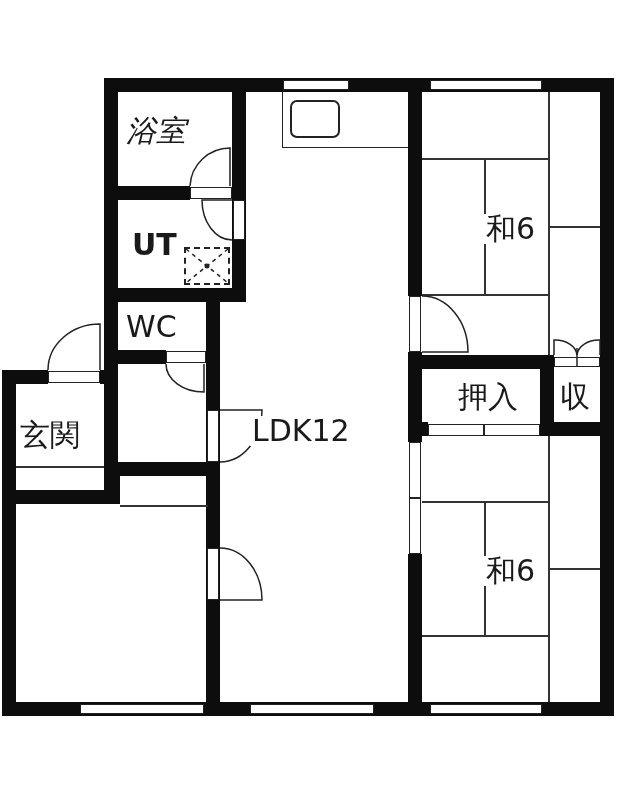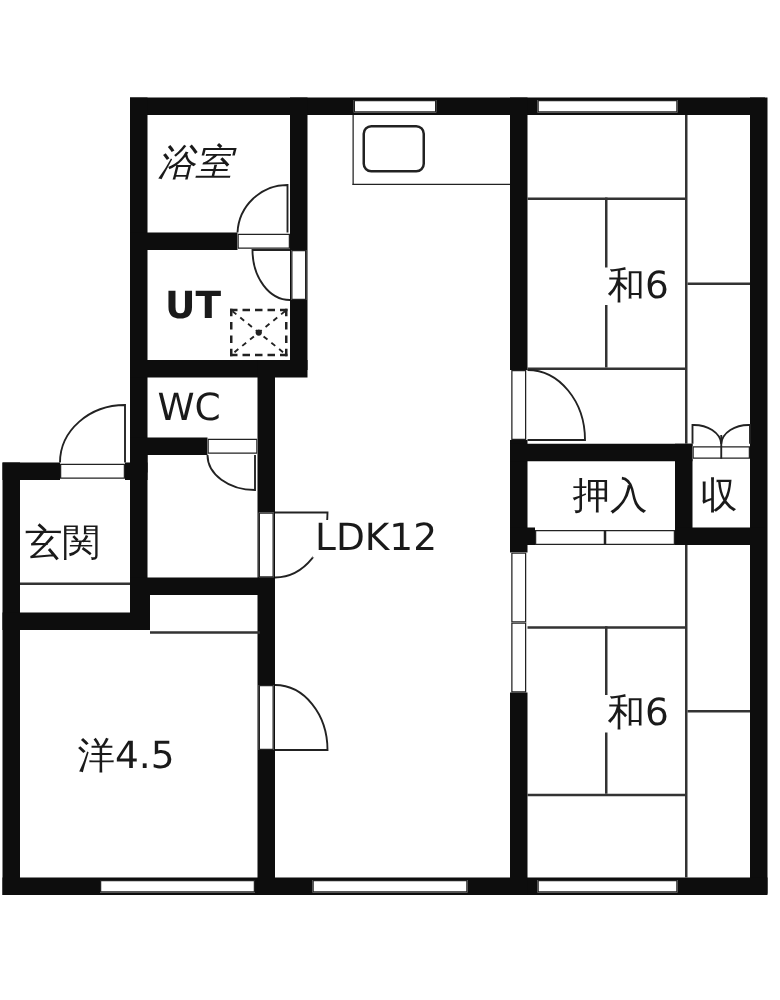--- a/index.html
+++ b/index.html
@@ -106,20 +106,19 @@
       <line x1="186" y1="249" x2="228" y2="283" stroke-dasharray="4 4"></line>
       <line x1="228" y1="249" x2="186" y2="283" stroke-dasharray="4 4"></line>
     </g>
     <circle cx="207" cy="266" r="2.5" fill="#222"></circle>
   </svg>
 
   <div class="label" style="left:124px;top:116px;font-style:italic;">浴室</div>
   <div class="label" style="left:130px;top:230px;background:transparent;font-weight:bold;">UT</div>
   <div class="label" style="left:124px;top:312px;">WC</div>
   <div class="label" style="left:18px;top:420px;">玄関</div>
-  <div class="label" style="left:60px;top:590px;">洋4.5</div>
   <div class="label" style="left:250px;top:380px;margin-top:36px;">LDK12</div>
   <div class="label" style="left:484px;top:214px;">和6</div>
   <div class="label" style="left:456px;top:382px;">押入</div>
   <div class="label" style="left:558px;top:382px;">収</div>
   <div class="label" style="left:484px;top:556px;">和6</div>
 
 </div>
 
 </body></html>

